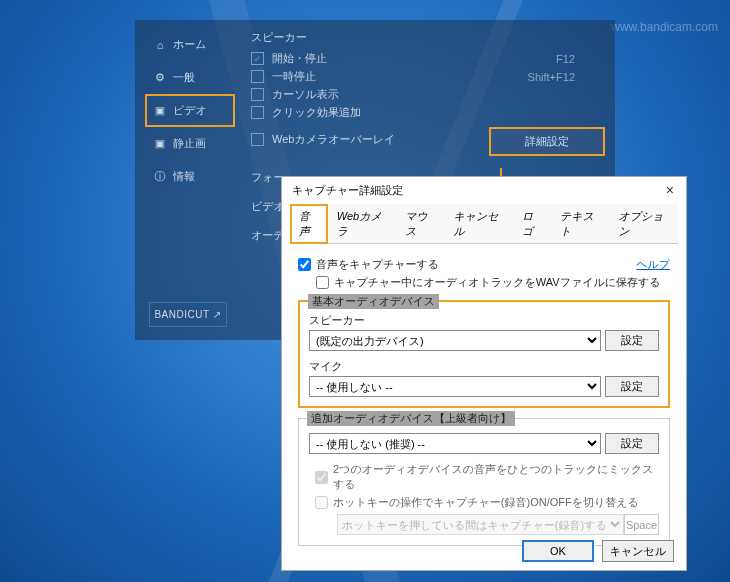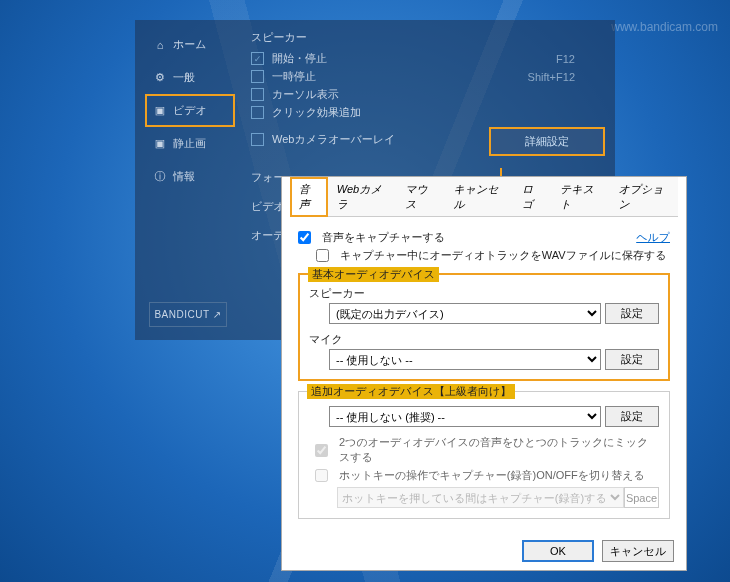--- a/index.html
+++ b/index.html
@@ -28,28 +28,28 @@
 
 
 .dialog { position: absolute; left: 281px; top: 176px; width: 406px; height: 395px; background: #ffffff; border: 1px solid #aaa; }
 .dialog-title { display: flex; align-items: center; padding: 5px 6px 6px 10px; font-size: 11px; }
 .close-x { margin-left: auto; font-size: 14px; color: #333; cursor: pointer; padding: 0 6px; }
 .tabs { display: flex; border-bottom: 1px solid #ccc; margin: 0 8px; }
 .tab { padding: 4px 8px; font-size: 11px; background: #f8f8f8; border: 1px solid transparent; border-bottom: none; cursor: pointer; font-style: italic; }
 .tab.active { background: #fff; border: 1px solid #ccc; border-bottom: 1px solid #fff; margin-bottom: -1px; }
 .tab.active.highlighted { outline: 2px solid #f0a020; outline-offset: -2px; }
 .tab-body { padding: 10px 16px; font-size: 11px; color: #222; }
-.chk-line { display: flex; align-items: center; gap: 11px; margin: 3px 0; }
+.chk-line { display: flex; align-items: center; gap: 5px; margin: 3px 0; }
 .chk-line input { width: 13px; height: 13px; }
 .help-link { margin-left: auto; color: #0066cc; text-decoration: underline; cursor: pointer; }
 .group { border: 1px solid #ccc; margin-top: 10px; padding: 8px 10px 10px; position: relative; }
 .group.highlighted { border: 2px solid #f0a020; padding: 7px 9px 9px; }
-.group-title { position: absolute; top: -8px; left: 8px; background: #eab308; padding: 0 4px; }
+.group-title { position: absolute; top: -8px; left: 8px; background: #a3a3a3; padding: 0 4px; }
 .field-label { margin-top: 4px; }
-.field-row { display: flex; gap: 4px; margin-top: 2px; margin-left: 20px; }
+.field-row { display: flex; gap: 4px; margin-top: 2px; }
 select.combo { flex: 1; height: 21px; font-size: 11px; border: 1px solid #888; background: #fff; padding: 0 2px; }
 .small-btn { width: 54px; height: 21px; font-size: 11px; background: #efefef; border: 1px solid #888; cursor: pointer; }
 .indent-chks { margin-top: 8px; padding-left: 6px; }
 .indent-chks .chk-line { color: #666; }
 .hotkey-combo { display: flex; gap: 0; margin-top: 4px; padding-left: 22px; }
 .hotkey-combo select { flex: 1; height: 21px; font-size: 11px; border: 1px solid #ccc; background: #f5f5f5; color: #999; }
 .hotkey-combo .keybox { width: 54px; height: 21px; border: 1px solid #ccc; display:flex; align-items:center; justify-content:center; color:#999; font-size: 11px; }
 .dlg-footer { position: absolute; bottom: 8px; right: 12px; display: flex; gap: 8px; }
 .dlg-footer button { width: 72px; height: 22px; font-size: 11px; border: 1px solid #888; background: #efefef; cursor: pointer; }
 .dlg-footer button.primary { border: 2px solid #2a7ad4; }
@@ -121,20 +121,24 @@
       </div>
   </div>
 </div>
 
 <div class="banner">BANDICUT ↗</div>
 
 <div class="arrow1"></div>
 <div class="arrow2"></div>
 
 <div class="dialog">
+  <div class="dialog-title">
+    <span>キャプチャー詳細設定</span>
+    <span class="close-x">×</span>
+  </div>
   <div class="tabs">
     <div class="tab active highlighted">音声</div>
     <div class="tab">Webカメラ</div>
     <div class="tab">マウス</div>
     <div class="tab">キャンセル</div>
     <div class="tab">ロゴ</div>
     <div class="tab">テキスト</div>
     <div class="tab">オプション</div>
   </div>
 

